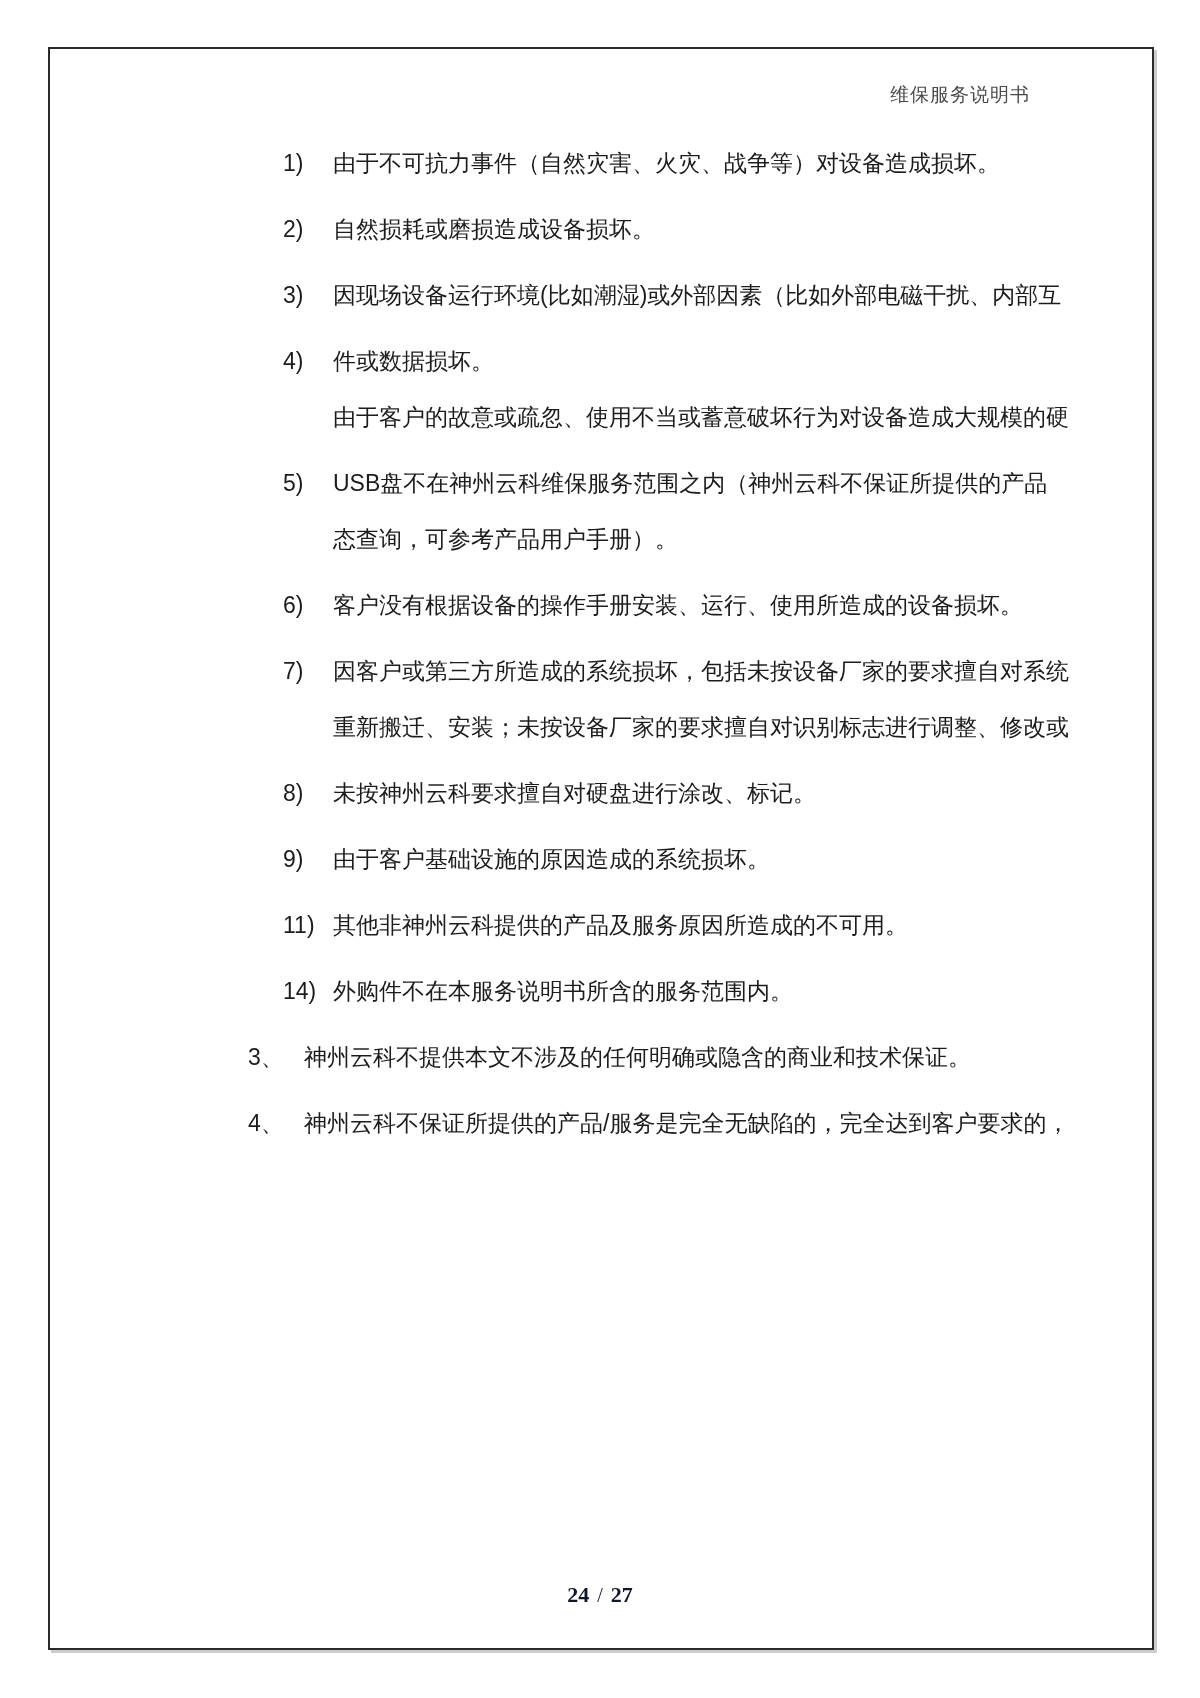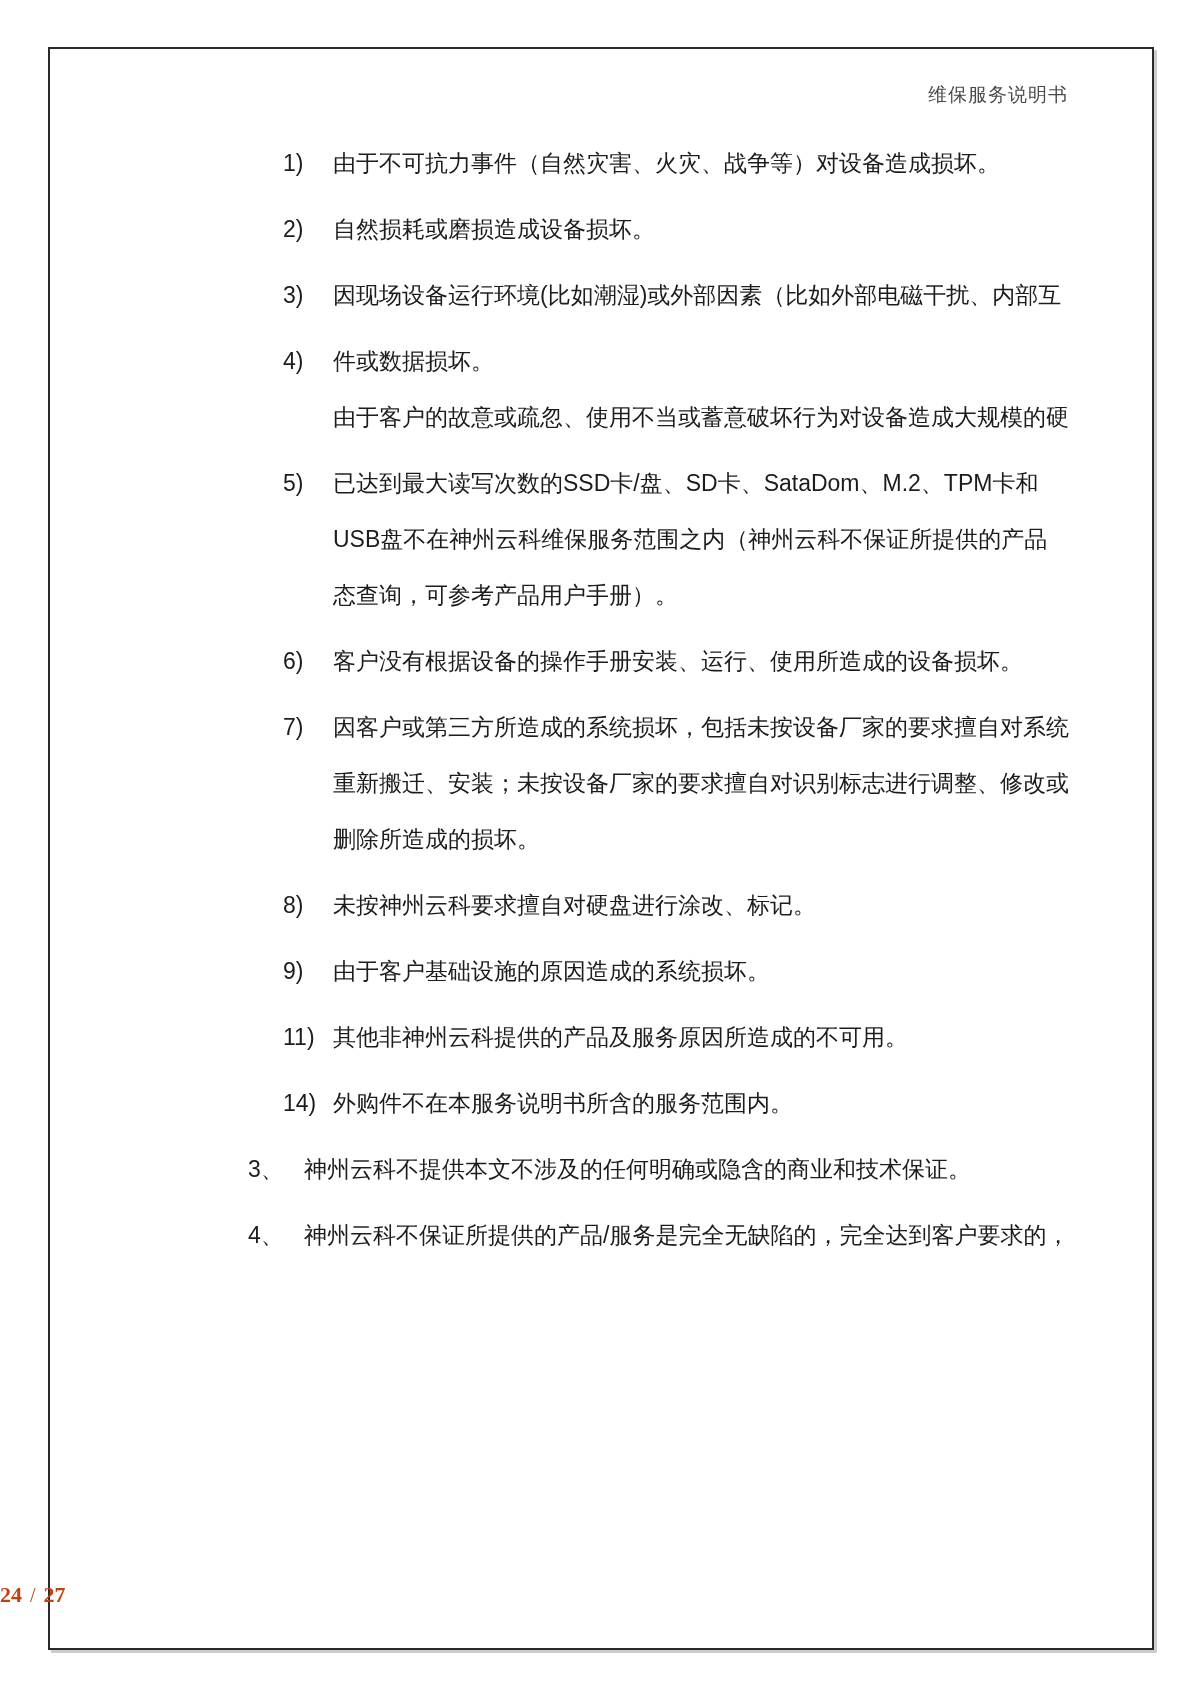--- a/index.html
+++ b/index.html
@@ -19,21 +19,20 @@
     background:#ffffff;
   }
   .doc-header {
     position:absolute;
     top:82px; left:890px;
     font-family:"Liberation Serif","DejaVu Serif",serif;
     font-size:19px;
     color:#4a4a4a;
     letter-spacing:1px;
     white-space:nowrap;
-    margin-left:38px;
   }
   .doc-body {
     position:absolute;
     left:248px; top:135px;
     width:890px;
     color:#1c1c1c;
     font-size:23px;
   }
   .item {
     display:flex;
@@ -49,23 +48,24 @@
   .item.main .num { width:56px; }
   .item .txt { flex:1 1 auto; min-width:0; }
   .item .line {
     display:block;
     line-height:56px;
   }
   .doc-footer {
     position:absolute;
     top:1582px; left:0;
     width:1200px;
+    text-align:center;
     font-family:"Liberation Serif","DejaVu Serif",serif;
     font-size:22px;
-    color:#c2410c;
+    color:#0f172a;
     white-space:nowrap;
   }
   .doc-footer .pg { font-weight:bold; }
   .doc-footer .sep { font-weight:normal; padding:0 8px; font-size:20px; }
 </style>
 </head>
 <body>
 
 <div class="page-frame"></div>
 
@@ -98,39 +98,37 @@
     <span class="num">4)</span>
     <span class="txt">
       <span class="line">件或数据损坏。</span>
       <span class="line">由于客户的故意或疏忽、使用不当或蓄意破坏行为对设备造成大规模的硬</span>
     </span>
   </div>
 
   <div class="item sub">
     <span class="num">5)</span>
     <span class="txt">
-      <span class="line">已达到最大读写次数的SSD卡/盘、SD卡、SataDom、M.2、TPM卡和</span>
       <span class="line">USB盘不在神州云科维保服务范围之内（神州云科不保证所提供的产品</span>
       <span class="line">态查询，可参考产品用户手册）。</span>
     </span>
   </div>
 
   <div class="item sub">
     <span class="num">6)</span>
     <span class="txt">
       <span class="line">客户没有根据设备的操作手册安装、运行、使用所造成的设备损坏。</span>
     </span>
   </div>
 
   <div class="item sub">
     <span class="num">7)</span>
     <span class="txt">
       <span class="line">因客户或第三方所造成的系统损坏，包括未按设备厂家的要求擅自对系统</span>
       <span class="line">重新搬迁、安装；未按设备厂家的要求擅自对识别标志进行调整、修改或</span>
-      <span class="line">删除所造成的损坏。</span>
     </span>
   </div>
 
   <div class="item sub">
     <span class="num">8)</span>
     <span class="txt">
       <span class="line">未按神州云科要求擅自对硬盘进行涂改、标记。</span>
     </span>
   </div>
 

